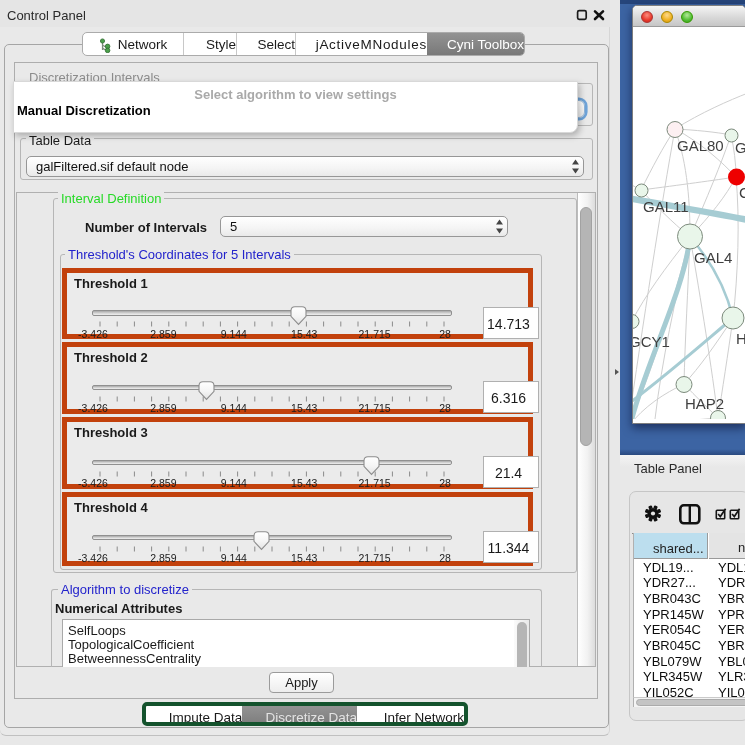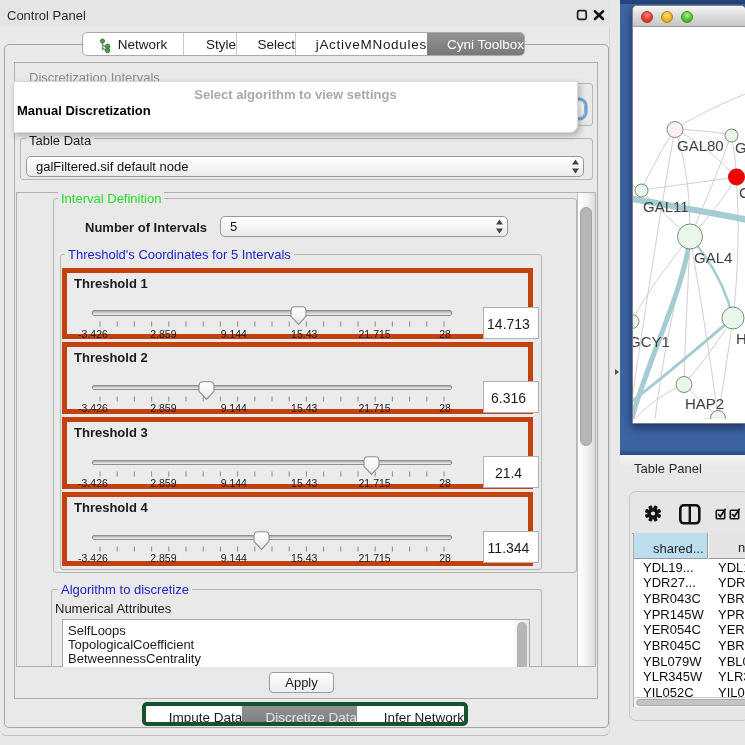--- a/index.html
+++ b/index.html
@@ -243,21 +243,21 @@
     </div>
 <svg style="position:absolute;left:186.2px;top:33.8px" width="17" height="20" viewBox="0 0 17 20">
       <path d="M1 4.6 A4 4 0 0 1 5 0.8 L12 0.8 A4 4 0 0 1 16 4.6 L16 10.4 L8.5 18.4 L1 10.4 Z" fill="url(#tg)" stroke="#8c8c8c" stroke-width="1.1"></path>
     </svg>
 <div class="vbox" style="top:34px">11.344</div>
 </div>
 
 
 <div class="grp" style="left:51px;top:589px;width:491px;height:78px;border-radius:3px 3px 0 0;border-bottom:none"></div>
 <div class="gtitle" style="left:58px;top:583px;color:#2323cc">Algorithm to discretize</div>
-<div class="abs" style="left:55px;top:601px;font-weight:normal">Numerical Attributes</div>
+<div class="abs" style="left:55px;top:601px;font-weight:bold">Numerical Attributes</div>
 <div class="abs" style="left:62px;top:619px;width:468px;height:48px;background:#fff;border:1px solid #a9a9a9;border-bottom:none;overflow:hidden">
   <div style="padding:4px 0 6px 5px;line-height:14px">SelfLoops<br>TopologicalCoefficient<br>BetweennessCentrality</div>
 </div>
 <div class="abs" style="left:514px;top:620px;width:15px;height:47px;background:linear-gradient(90deg,#fafafa,#e8e8e8)"></div>
 <div class="abs" style="left:516.5px;top:622px;width:10px;height:45px;border-radius:5px 5px 0 0;background:#b5b5b5"></div>
 
 
 <div class="abs" style="left:269px;top:672px;width:65px;height:21px;border:1px solid #9b9b9b;border-radius:4px;background:linear-gradient(#ffffff,#ededed);text-align:center;line-height:19px">Apply</div>
 
 

